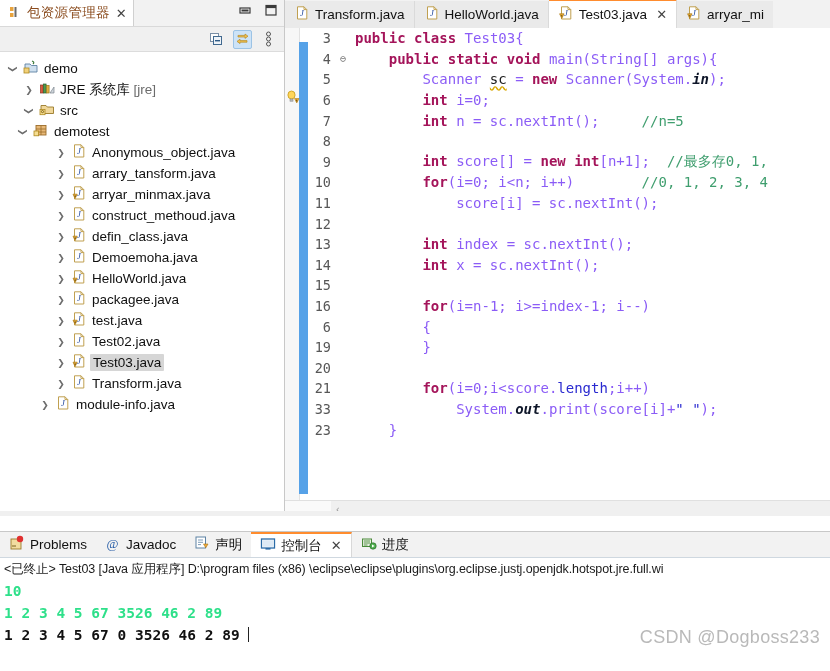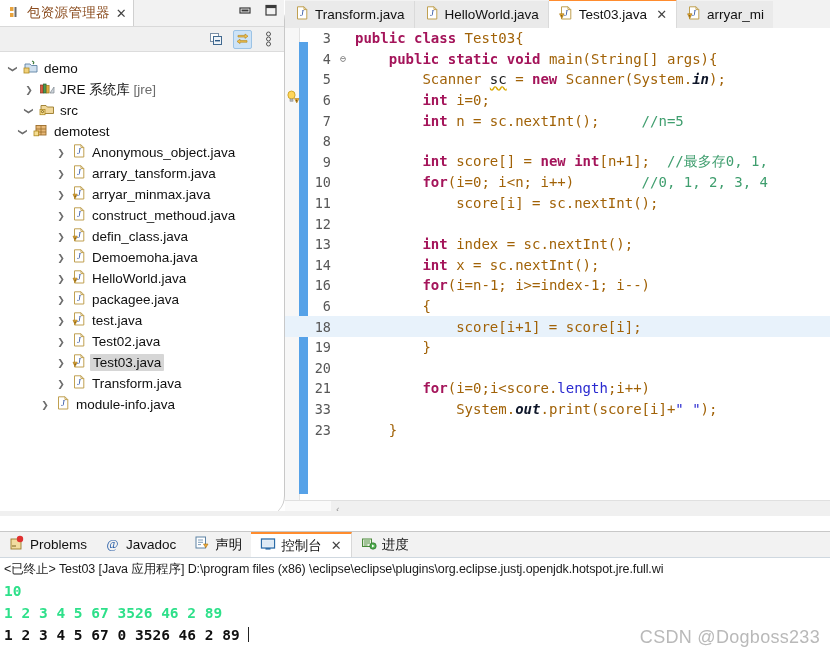--- a/index.html
+++ b/index.html
@@ -11,21 +11,21 @@
   }
   .app{position:relative;width:830px;height:671px;}
   .icon{display:inline-block;vertical-align:middle;flex:none;}
   .nowrap{white-space:nowrap;overflow:hidden;}
 
   
   .topsplit{position:absolute;left:0;top:0;width:830px;height:516px;display:flex;}
 
   
   .explorer{width:285px;height:516px;background:#ffffff;position:relative;
-            border-right:1px solid #c8c8c8;box-sizing:border-box;border-radius:20px;}
+            border-right:1px solid #c8c8c8;box-sizing:border-box;}
   .exp-tabbar{height:26px;background:#f2f2f2;position:relative;border-bottom:1px solid #d9d9d9;}
   .exp-tab{position:absolute;left:0;top:0;height:26px;background:#ffffff;
            display:flex;align-items:center;padding:0 6px 0 8px;border-right:1px solid #d0d0d0;}
   .exp-tab-title{color:#8a4b1d;font-size:13.5px;margin:0 6px 0 5px;letter-spacing:.3px;}
   .tab-x{color:#444;font-size:13px;line-height:1;cursor:pointer;font-family:"DejaVu Sans",sans-serif;}
   .winbtns{position:absolute;right:6px;top:4px;display:flex;gap:12px;align-items:center;}
   .exp-toolbar{height:24px;background:#f0f0f0;border-bottom:1px solid #dcdcdc;
                display:flex;justify-content:flex-end;align-items:center;gap:7px;padding-right:6px;}
   .tb-btn{width:19px;height:19px;display:flex;align-items:center;justify-content:center;border-radius:2px;}
   .tb-btn.active{background:#cde3f7;border:1px solid #9cc3e5;box-sizing:border-box;}
@@ -55,21 +55,21 @@
              background:#56a2e8;}
   .lines{position:absolute;left:0;top:0;right:0;bottom:0;
          font-family:"DejaVu Sans Mono","Liberation Mono",monospace;font-size:14px;}
   .cline{height:20.6px;display:flex;align-items:center;white-space:pre;}
   .cline.hl{background:#e8f2fb;}
   .lnum{width:46px;text-align:right;padding-right:6px;color:#575757;font-size:13.5px;flex:none;
         font-family:"DejaVu Sans Mono","Liberation Mono",monospace;}
   .fold{width:12px;flex:none;color:#777;font-size:10px;text-align:center;}
   .code{padding-left:6px;}
   .kw{color:#a4145a;font-weight:bold;}
-  .plain{color:#a16207;}
+  .plain{color:#8b5cf6;}
   .cm{color:#3f9e6e;}
   .fld{color:#0f172a;font-style:italic;font-weight:bold;}
   .str{color:#2a2ad0;}
   .lnk{color:#2a2ad0;}
   .sq{text-decoration:underline wavy #d8a700;text-decoration-skip-ink:none;}
   .bulb{position:absolute;left:1px;top:62px;}
   .hscroll{position:absolute;left:0;bottom:0;height:15px;right:0;background:#f0f0f0;
            border-top:1px solid #e0e0e0;display:flex;align-items:center;}
   .hscroll .lcap{width:46px;height:15px;background:#fafafa;}
   .hs-arrow{color:#9a9a9a;font-size:11px;padding:0 5px;}
@@ -379,23 +379,23 @@
             <div class="cline"><span class="lnum">5</span><span class="fold"></span><span class="code"><span class="plain">        Scanner </span><span class="sq">sc</span><span class="plain"> = </span><span class="kw">new </span><span class="plain">Scanner(System.</span><span class="fld">in</span><span class="plain">);</span></span></div>
             <div class="cline"><span class="lnum">6</span><span class="fold"></span><span class="code"><span class="plain">        </span><span class="kw">int </span><span class="plain">i=0;</span></span></div>
             <div class="cline"><span class="lnum">7</span><span class="fold"></span><span class="code"><span class="plain">        </span><span class="kw">int </span><span class="plain">n = sc.nextInt();     </span><span class="cm">//n=5</span></span></div>
             <div class="cline"><span class="lnum">8</span><span class="fold"></span><span class="code"></span></div>
             <div class="cline"><span class="lnum">9</span><span class="fold"></span><span class="code"><span class="plain">        </span><span class="kw">int </span><span class="plain">score[] = </span><span class="kw">new int</span><span class="plain">[n+1];  </span><span class="cm">//最多存0, 1,</span></span></div>
             <div class="cline"><span class="lnum">10</span><span class="fold"></span><span class="code"><span class="plain">        </span><span class="kw">for</span><span class="plain">(i=0; i&lt;n; i++)        </span><span class="cm">//0, 1, 2, 3, 4</span></span></div>
             <div class="cline"><span class="lnum">11</span><span class="fold"></span><span class="code"><span class="plain">            score[i] = sc.nextInt();</span></span></div>
             <div class="cline"><span class="lnum">12</span><span class="fold"></span><span class="code"></span></div>
             <div class="cline"><span class="lnum">13</span><span class="fold"></span><span class="code"><span class="plain">        </span><span class="kw">int </span><span class="plain">index = sc.nextInt();</span></span></div>
             <div class="cline"><span class="lnum">14</span><span class="fold"></span><span class="code"><span class="plain">        </span><span class="kw">int </span><span class="plain">x = sc.nextInt();</span></span></div>
+            <div class="cline"><span class="lnum">15</span><span class="fold"></span><span class="code"></span></div>
             <div class="cline"><span class="lnum">16</span><span class="fold"></span><span class="code"><span class="plain">        </span><span class="kw">for</span><span class="plain">(i=n-1; i&gt;=index-1; i--)</span></span></div>
             <div class="cline"><span class="lnum">6</span><span class="fold"></span><span class="code"><span class="plain">        {</span></span></div>
-            <div class="cline hl"><span class="lnum">18</span><span class="fold"></span><span class="code"><span class="plain">            score[i+1] = score[i];</span></span></div>
             <div class="cline"><span class="lnum">19</span><span class="fold"></span><span class="code"><span class="plain">        }</span></span></div>
             <div class="cline"><span class="lnum">20</span><span class="fold"></span></div>
             <div class="cline"><span class="lnum">21</span><span class="fold"></span><span class="code"><span class="plain">        </span><span class="kw">for</span><span class="plain">(i=0;i&lt;score.</span><span class="lnk">length</span><span class="plain">;i++)</span></span></div>
             <div class="cline"><span class="lnum">33</span><span class="fold"></span><span class="code"><span class="plain">            System.</span><span class="fld">out</span><span class="plain">.print(score[i]+</span><span class="str">" "</span><span class="plain">);</span></span></div>
             <div class="cline"><span class="lnum">23</span><span class="fold"></span><span class="code"><span class="plain">    }</span></span></div>
           </div>
 
         <div class="hscroll">
           <div class="lcap"></div>
           <span class="hs-arrow">‹</span>

